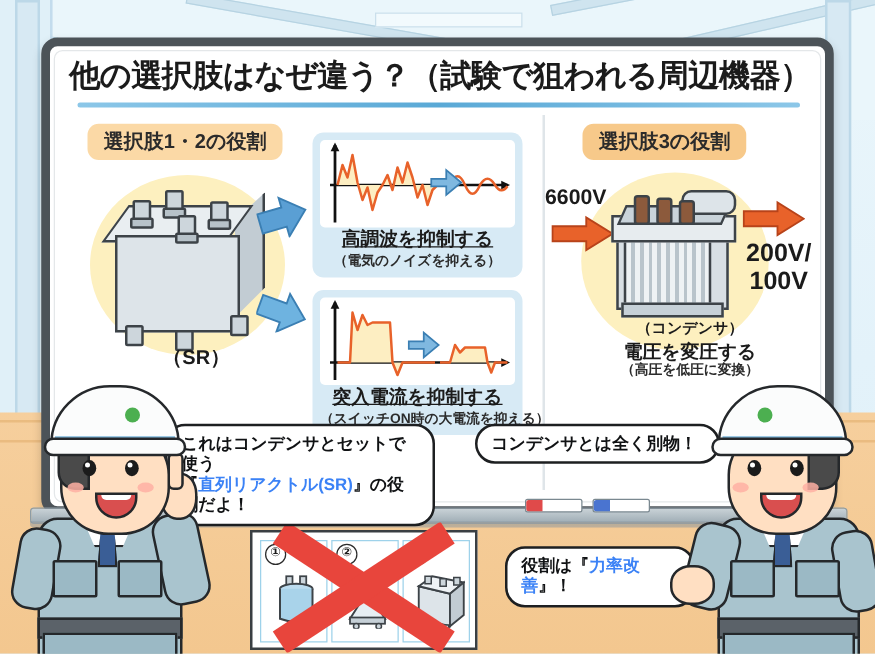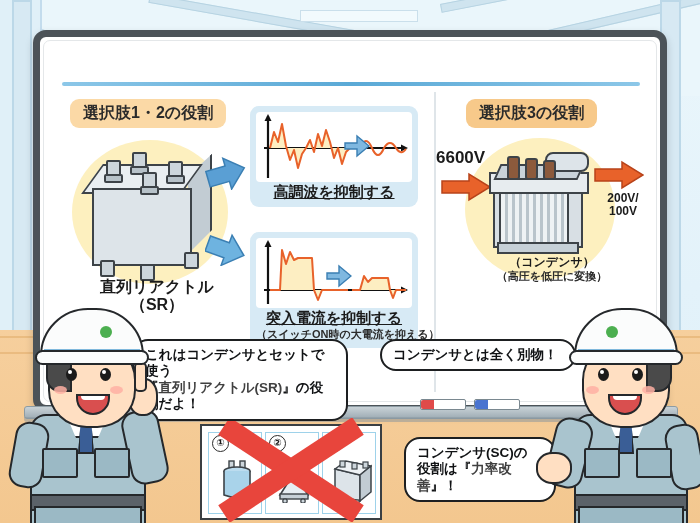--- a/index.html
+++ b/index.html
@@ -67,39 +67,39 @@
   
   .card{position:absolute;width:168px;background:#d7eaf5;border-radius:9px;padding:6px;box-sizing:border-box;}
   .plot{position:relative;width:156px;height:70px;background:#fff;border-radius:4px;overflow:hidden;}
   .card-t{margin-top:2px;text-align:center;font-size:15px;font-weight:bold;color:#1b1b1b;line-height:1.1;white-space:nowrap;text-decoration:underline;}
   .card-s{text-align:center;font-size:11px;font-weight:bold;color:#2b2b2b;white-space:nowrap;}
 
   
   .tf{position:absolute;left:487px;top:152px;width:104px;height:108px;}
   .oarrow{position:absolute;}
   .v-in{position:absolute;left:436px;top:148px;font-size:17px;font-weight:bold;color:#1b1b1b;}
-  .v-out{position:absolute;left:592px;top:192px;font-size:12px;font-weight:bold;color:#1b1b1b;line-height:1.1;text-align:center;width:62px;}
+  .v-out{position:absolute;left:592px;top:192px;font-size:20px;font-weight:bold;color:#1b1b1b;line-height:1.1;text-align:center;width:62px;}
   .tflabel{position:absolute;left:452px;top:256px;width:200px;text-align:center;line-height:1.15;}
   .tflabel .n{font-size:16px;font-weight:bold;color:#1b1b1b;}
   .tflabel .k{font-size:12px;font-weight:bold;color:#1b1b1b;}
   .tflabel .d{font-size:15px;font-weight:bold;color:#1b1b1b;margin-top:3px;}
   .tflabel .ds{font-size:11px;font-weight:bold;color:#2b2b2b;}
 
   
   .mini{position:absolute;left:200px;top:424px;width:182px;height:96px;background:#fff;
         border:2px solid #3a3f43;box-sizing:border-box;}
   .mcell{position:absolute;top:6px;width:54px;height:82px;border:1px solid #9ed2ea;box-sizing:border-box;}
   .mnum{position:absolute;top:2px;left:3px;width:15px;height:15px;border:1.5px solid #2b2b2b;
         border-radius:50%;font-size:10px;font-weight:bold;text-align:center;line-height:14px;color:#1b1b1b;background:#fff;}
   .xmark{position:absolute;left:208px;top:418px;width:166px;height:104px;}
 
   
   .bub{position:absolute;background:#fff;border:2.5px solid #1d1f21;border-radius:16px;
        padding:6px 11px;box-sizing:border-box;line-height:1.22;font-weight:bold;color:#101214;}
-  .bub .red{color:#404040;}
+  .bub .red{color:#3b82f6;}
   .bub .blue{color:#2f6fb5;}
   .tail{position:absolute;width:0;height:0;}
 
   
   .person{position:absolute;}
   .helmet{position:absolute;background:#fbfcfc;border:2.5px solid #25282b;border-radius:48px 48px 6px 6px;}
   .helmet .brim{position:absolute;left:-7px;bottom:-3px;right:-7px;height:11px;background:#fbfcfc;border:2.5px solid #25282b;border-radius:8px;}
   .helmet .band{position:absolute;left:2px;right:2px;bottom:8px;height:5px;background:#7fb8dc;}
   .helmet .logo{position:absolute;width:12px;height:12px;border-radius:50%;background:#4caf50;}
   .face{position:absolute;background:#ffdfc2;border:2.5px solid #25282b;border-radius:44%;}
@@ -146,20 +146,21 @@
   <div class="tray"></div>
   <div class="tray-shadow"></div>
   <div class="eraser"></div>
   <div class="mk" style="left:420px;width:44px;">
       <i style="background:#e04a4a"></i>
     </div>
   <div class="mk" style="left:474px;width:44px;">
       <i style="background:#4a74d0"></i>
     </div>
 
+  <div class="title">他の選択肢はなぜ違う？（試験で狙われる周辺機器）</div>
   <div class="title-rule"></div>
 
   <div class="vdiv"></div>
 
   <div class="pill" style="left:70px;top:99px;">選択肢1・2の役割</div>
 
   <div class="glow" style="left:72px;top:140px;width:156px;height:144px;"></div>
 
   <div class="reactor">
     <div class="rc-side"></div>
@@ -168,21 +169,20 @@
     <div class="bush" style="left:14px;top:8px;"></div>
     <div class="bush" style="left:40px;top:0px;"></div>
     <div class="bush" style="left:50px;top:20px;"></div>
     <div class="bush" style="left:76px;top:9px;"></div>
     <div class="foot" style="left:8px;top:108px;"></div>
     <div class="foot" style="left:48px;top:112px;"></div>
     <div class="foot" style="left:92px;top:100px;"></div>
   </div>
 
   <div class="rlabel">
-    <div>直列リアクトル</div>
     <div>（SR）</div>
   </div>
 
   <div class="barrow" style="left:205px;top:156px;">
     <svg width="42" height="34" viewBox="0 0 42 34">
       <path d="M2 26 L22 26 L22 34 L40 17 L22 2 L22 10 L2 10 Z" fill="#5a9fd4" stroke="#3b7fb3" stroke-width="1.5" transform="rotate(-16 21 17)"></path>
     </svg>
   </div>
   <div class="barrow" style="left:205px;top:232px;">
     <svg width="42" height="34" viewBox="0 0 42 34">
@@ -198,20 +198,21 @@
         <line x1="8" y1="36" x2="150" y2="36" stroke="#111" stroke-width="2"></line>
         <polygon points="152,36 145,32.5 145,39.5" fill="#111"></polygon>
         <path d="M14 36 L18 20 L22 30 L26 12 L30 34 L34 48 L38 38 L42 56 L46 42 L50 36 L54 28 L58 40 L62 22 L66 34 L70 18 L74 30 L78 46 L82 36 L86 52 L90 40 L94 36" fill="#fdeec2" stroke="#e8622a" stroke-width="2" stroke-linejoin="round"></path>
         <path d="M104 36 Q110 22 116 36 Q122 50 128 36 Q134 26 140 36 Q145 44 150 37" fill="none" stroke="#e8622a" stroke-width="2"></path>
       </svg>
       <svg style="position:absolute;left:88px;top:22px" width="26" height="24" viewBox="0 0 26 24">
         <path d="M1 15 L13 15 L13 22 L25 12 L13 2 L13 9 L1 9 Z" fill="#7fb8e0" stroke="#3b7fb3" stroke-width="1.4"></path>
       </svg>
     </div>
     <div class="card-t">高調波を抑制する</div>
+    <div class="card-s">（電気のノイズを抑える）</div>
   </div>
 
   <div class="card" style="left:250px;top:232px;">
     <div class="plot">
       <svg width="156" height="70" viewBox="0 0 156 70">
         <line x1="12" y1="4" x2="12" y2="66" stroke="#111" stroke-width="2.2"></line>
         <polygon points="12,2 8.5,9 15.5,9" fill="#111"></polygon>
         <line x1="8" y1="52" x2="150" y2="52" stroke="#111" stroke-width="2"></line>
         <polygon points="152,52 145,48.5 145,55.5" fill="#111"></polygon>
         <path d="M14 52 L24 52 L26 12 L30 26 L34 14 L38 22 L42 20 L56 20 L58 52 L62 62 L66 52 L92 52" fill="#fdeec2" stroke="#e8622a" stroke-width="2" stroke-linejoin="round"></path>
@@ -254,20 +255,21 @@
       <path d="M1 9 L28 9 L28 2 L49 15 L28 28 L28 21 L1 21 Z" fill="#e8622a" stroke="#b8431a" stroke-width="1.5"></path>
     </svg>
   </div>
   <div class="v-out">
     <div>200V/</div>
     <div>100V</div>
   </div>
 
   <div class="tflabel">
     <div class="k">（コンデンサ）</div>
+    <div class="d">電圧を変圧する</div>
     <div class="ds">（高圧を低圧に変換）</div>
   </div>
 
   <div class="mini">
     <div class="mcell" style="left:6px;">
       <div class="mnum">①</div>
       <svg style="position:absolute;left:12px;top:26px" width="32" height="44" viewBox="0 0 32 44">
         <rect x="8" y="2" width="5" height="7" fill="#cdd6dc" stroke="#3d4348" stroke-width="1.4"></rect>
         <rect x="19" y="2" width="5" height="7" fill="#cdd6dc" stroke="#3d4348" stroke-width="1.4"></rect>
         <ellipse cx="16" cy="12" rx="13" ry="4" fill="#bcdcef" stroke="#3d4348" stroke-width="1.6"></ellipse>
@@ -316,21 +318,20 @@
   </svg>
 
   <div class="bub" style="left:380px;top:339px;width:196px;font-size:13.5px;">
     <div>コンデンサとは全く別物！</div>
   </div>
   <svg class="tail" style="left:544px;top:378px;" width="34" height="30" viewBox="0 0 34 30">
     <path d="M4 2 L30 28 L8 18 Z" fill="#fff" stroke="#1d1f21" stroke-width="2.5" stroke-linejoin="round"></path>
   </svg>
 
   <div class="bub" style="left:404px;top:437px;width:152px;font-size:13.5px;">
-    <div>コンデンサ(SC)の</div>
     <div>
       <span>役割は『</span><span class="red">力率改善</span><span>』！</span>
     </div>
   </div>
   <svg class="tail" style="left:548px;top:460px;" width="30" height="28" viewBox="0 0 30 28">
     <path d="M2 4 L28 14 L6 24 Z" fill="#fff" stroke="#1d1f21" stroke-width="2.5" stroke-linejoin="round"></path>
   </svg>
 
   <div class="person" style="left:8px;top:306px;width:170px;height:217px;">
     <div class="body" style="left:22px;top:108px;width:112px;height:110px;border-radius:16px 16px 0 0;"></div>

